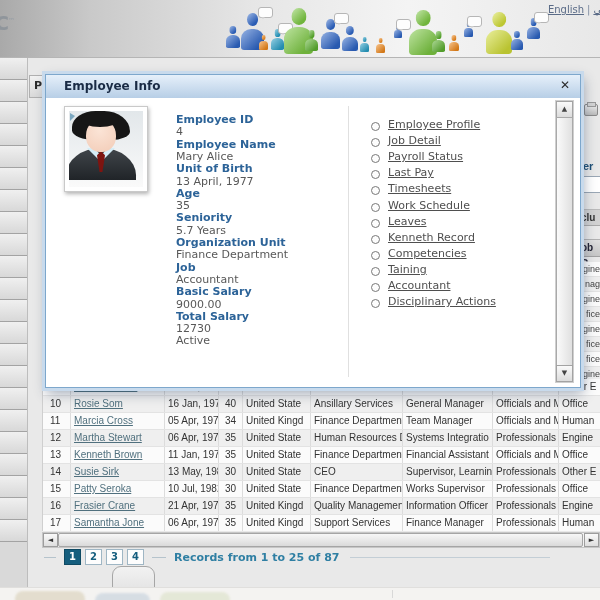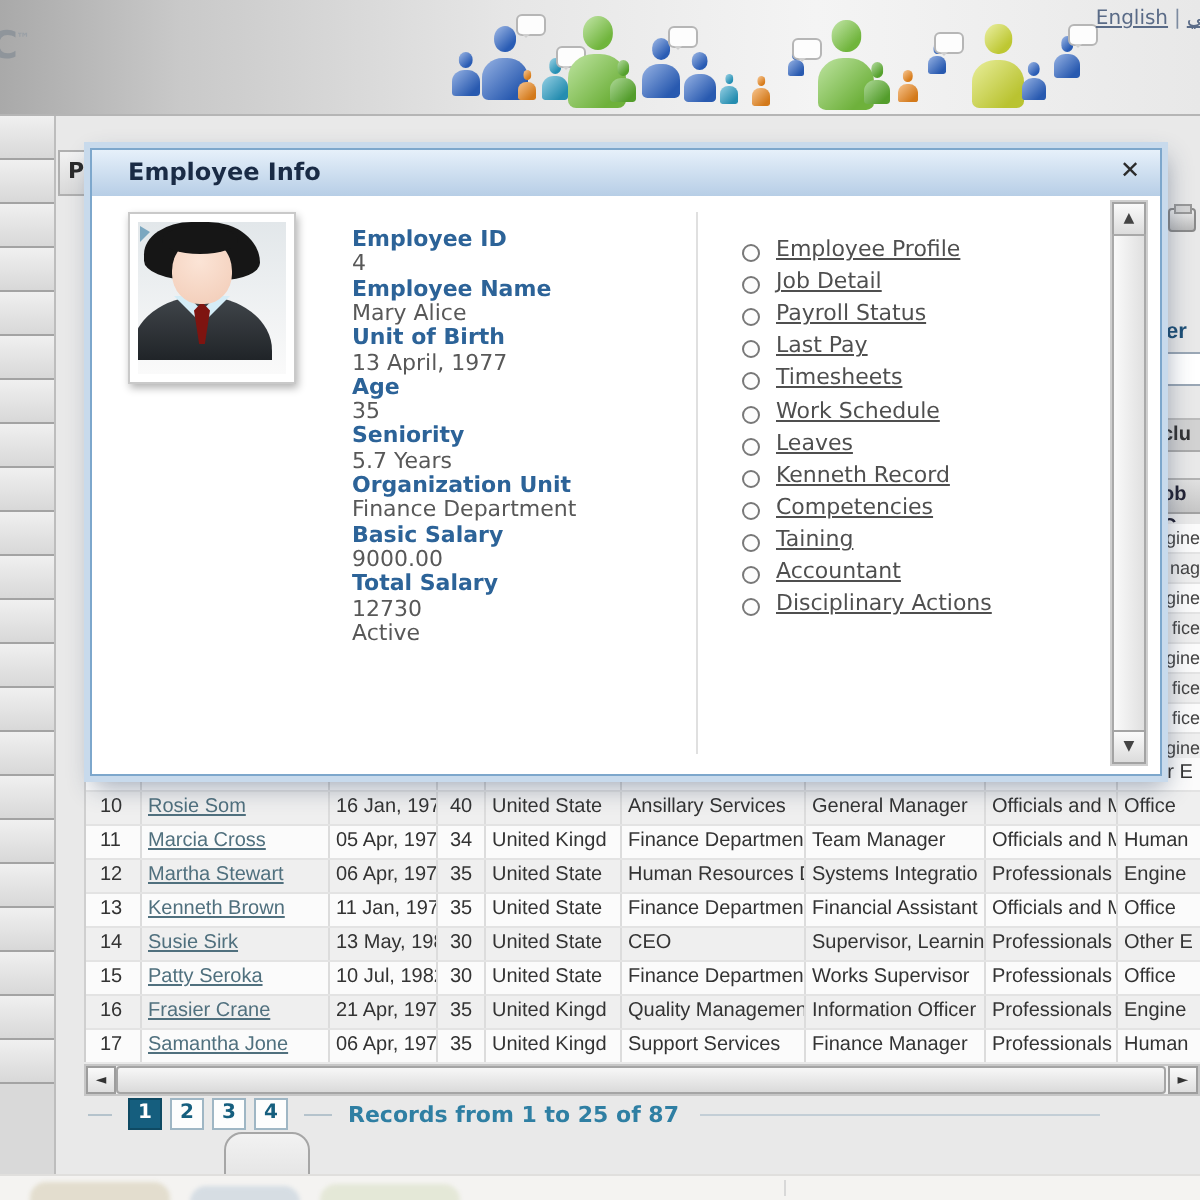--- a/index.html
+++ b/index.html
@@ -447,20 +447,24 @@
           </div>
           <div class="f-pair">
             <div class="f-label">Seniority</div>
             <div class="f-value">5.7 Years</div>
           </div>
           <div class="f-pair">
             <div class="f-label">Organization Unit</div>
             <div class="f-value">Finance Department</div>
           </div>
           <div class="f-pair">
+            <div class="f-label">Job</div>
+            <div class="f-value">Accountant</div>
+          </div>
+          <div class="f-pair">
             <div class="f-label">Basic Salary</div>
             <div class="f-value">9000.00</div>
           </div>
           <div class="f-pair">
             <div class="f-label">Total Salary</div>
             <div class="f-value">12730</div>
           </div>
           <div class="f-pair">
             <div class="f-value">Active</div>
           </div>

